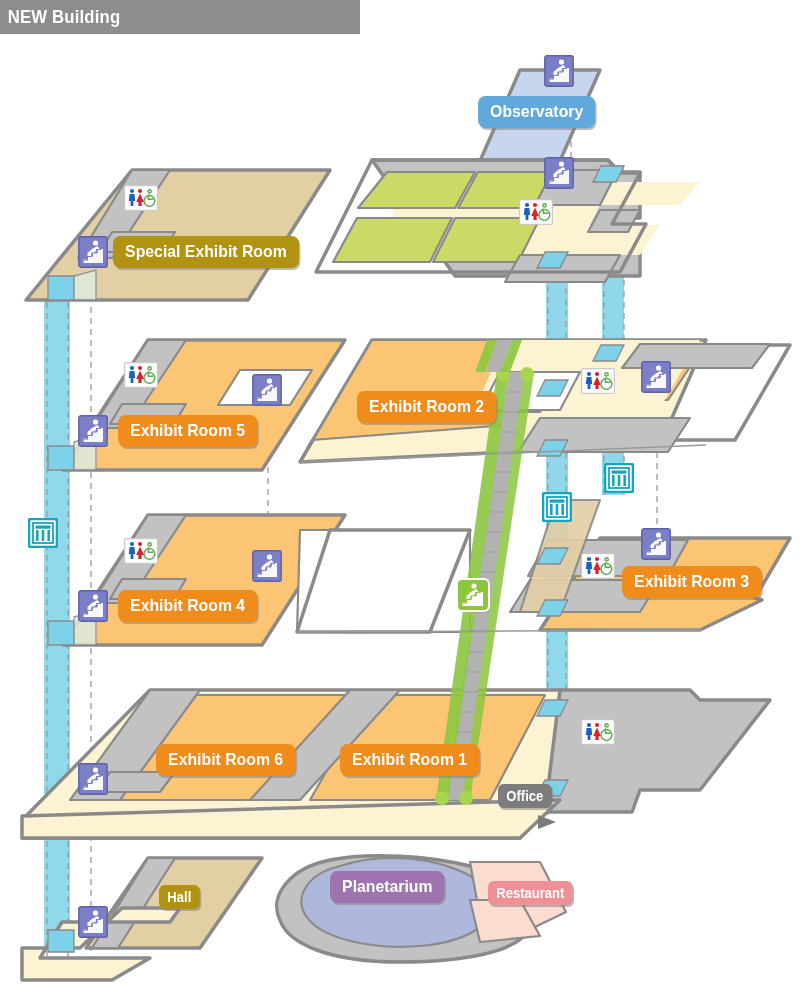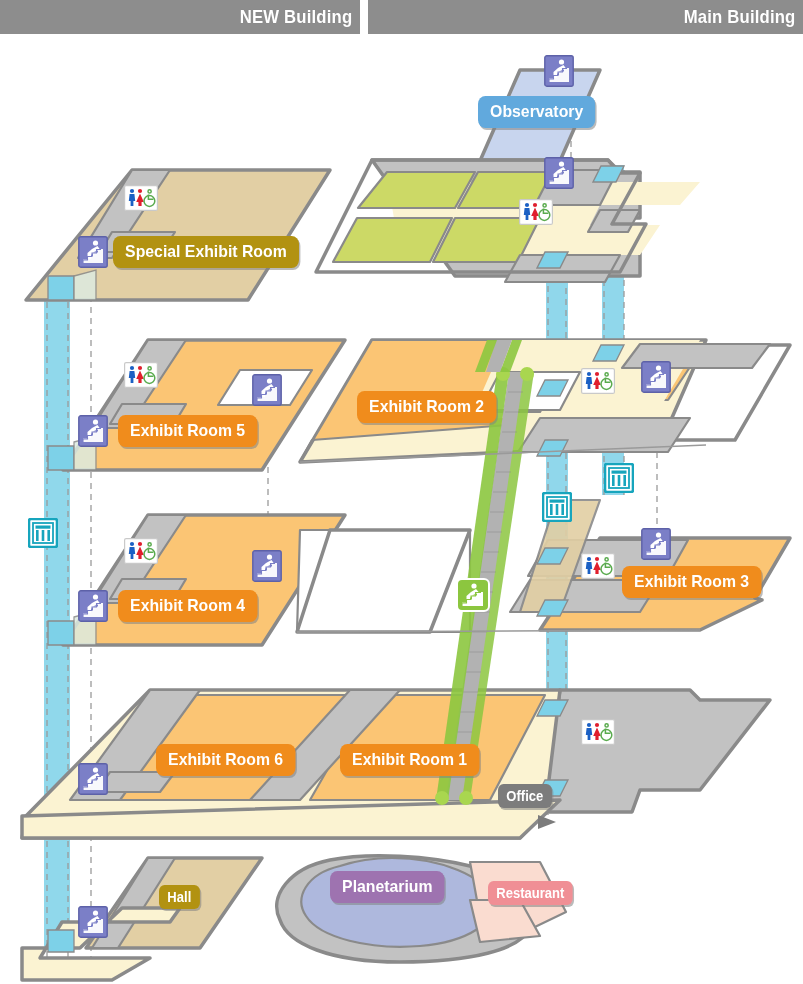--- a/index.html
+++ b/index.html
@@ -8,21 +8,21 @@
     font-family:"Liberation Sans","DejaVu Sans",sans-serif;
     width:803px;height:984px;overflow:hidden;position:relative;
   }
   #stage{position:absolute;left:0;top:0;width:803px;height:984px;}
   #svgmap{position:absolute;left:0;top:0;width:803px;height:984px;}
 
   
   .hdr{
     position:absolute;top:0;height:34px;
     background:#8d8d8d;
-    display:flex;align-items:center;justify-content:flex-end;
+    display:flex;align-items:center;justify-content:flex-start;
   }
   .hdr span{
     color:#ffffff;font-size:19px;font-weight:bold;
     letter-spacing:.2px;
     transform:scaleX(.88);transform-origin:center;
     text-shadow:0 0 1px rgba(0,0,0,.15);
   }
   #hdr-new{left:0;width:360px;}
   #hdr-main{left:368px;width:435px;}
 
@@ -235,23 +235,20 @@
 
     <g>
       <line class="thin" x1="300" y1="462" x2="706" y2="445"></line>
       <line class="thin" x1="297" y1="632" x2="700" y2="630"></line>
     </g>
   </svg>
 
   <div class="hdr" id="hdr-new">
     <span>NEW Building</span>
   </div>
-  <div class="hdr" id="hdr-main">
-    <span>Main Building</span>
-  </div>
 
   <div id="labels">
       <div class="lbl" style="left: 478px; top: 96px; background: rgb(97, 169, 221);">
         <span>Observatory</span>
       </div>
       <div class="lbl" style="left: 113px; top: 236px; background: rgb(178, 146, 17);">
         <span>Special Exhibit Room</span>
       </div>
       <div class="lbl" style="left: 118px; top: 415px; background: rgb(240, 140, 28);">
         <span>Exhibit Room 5</span>

